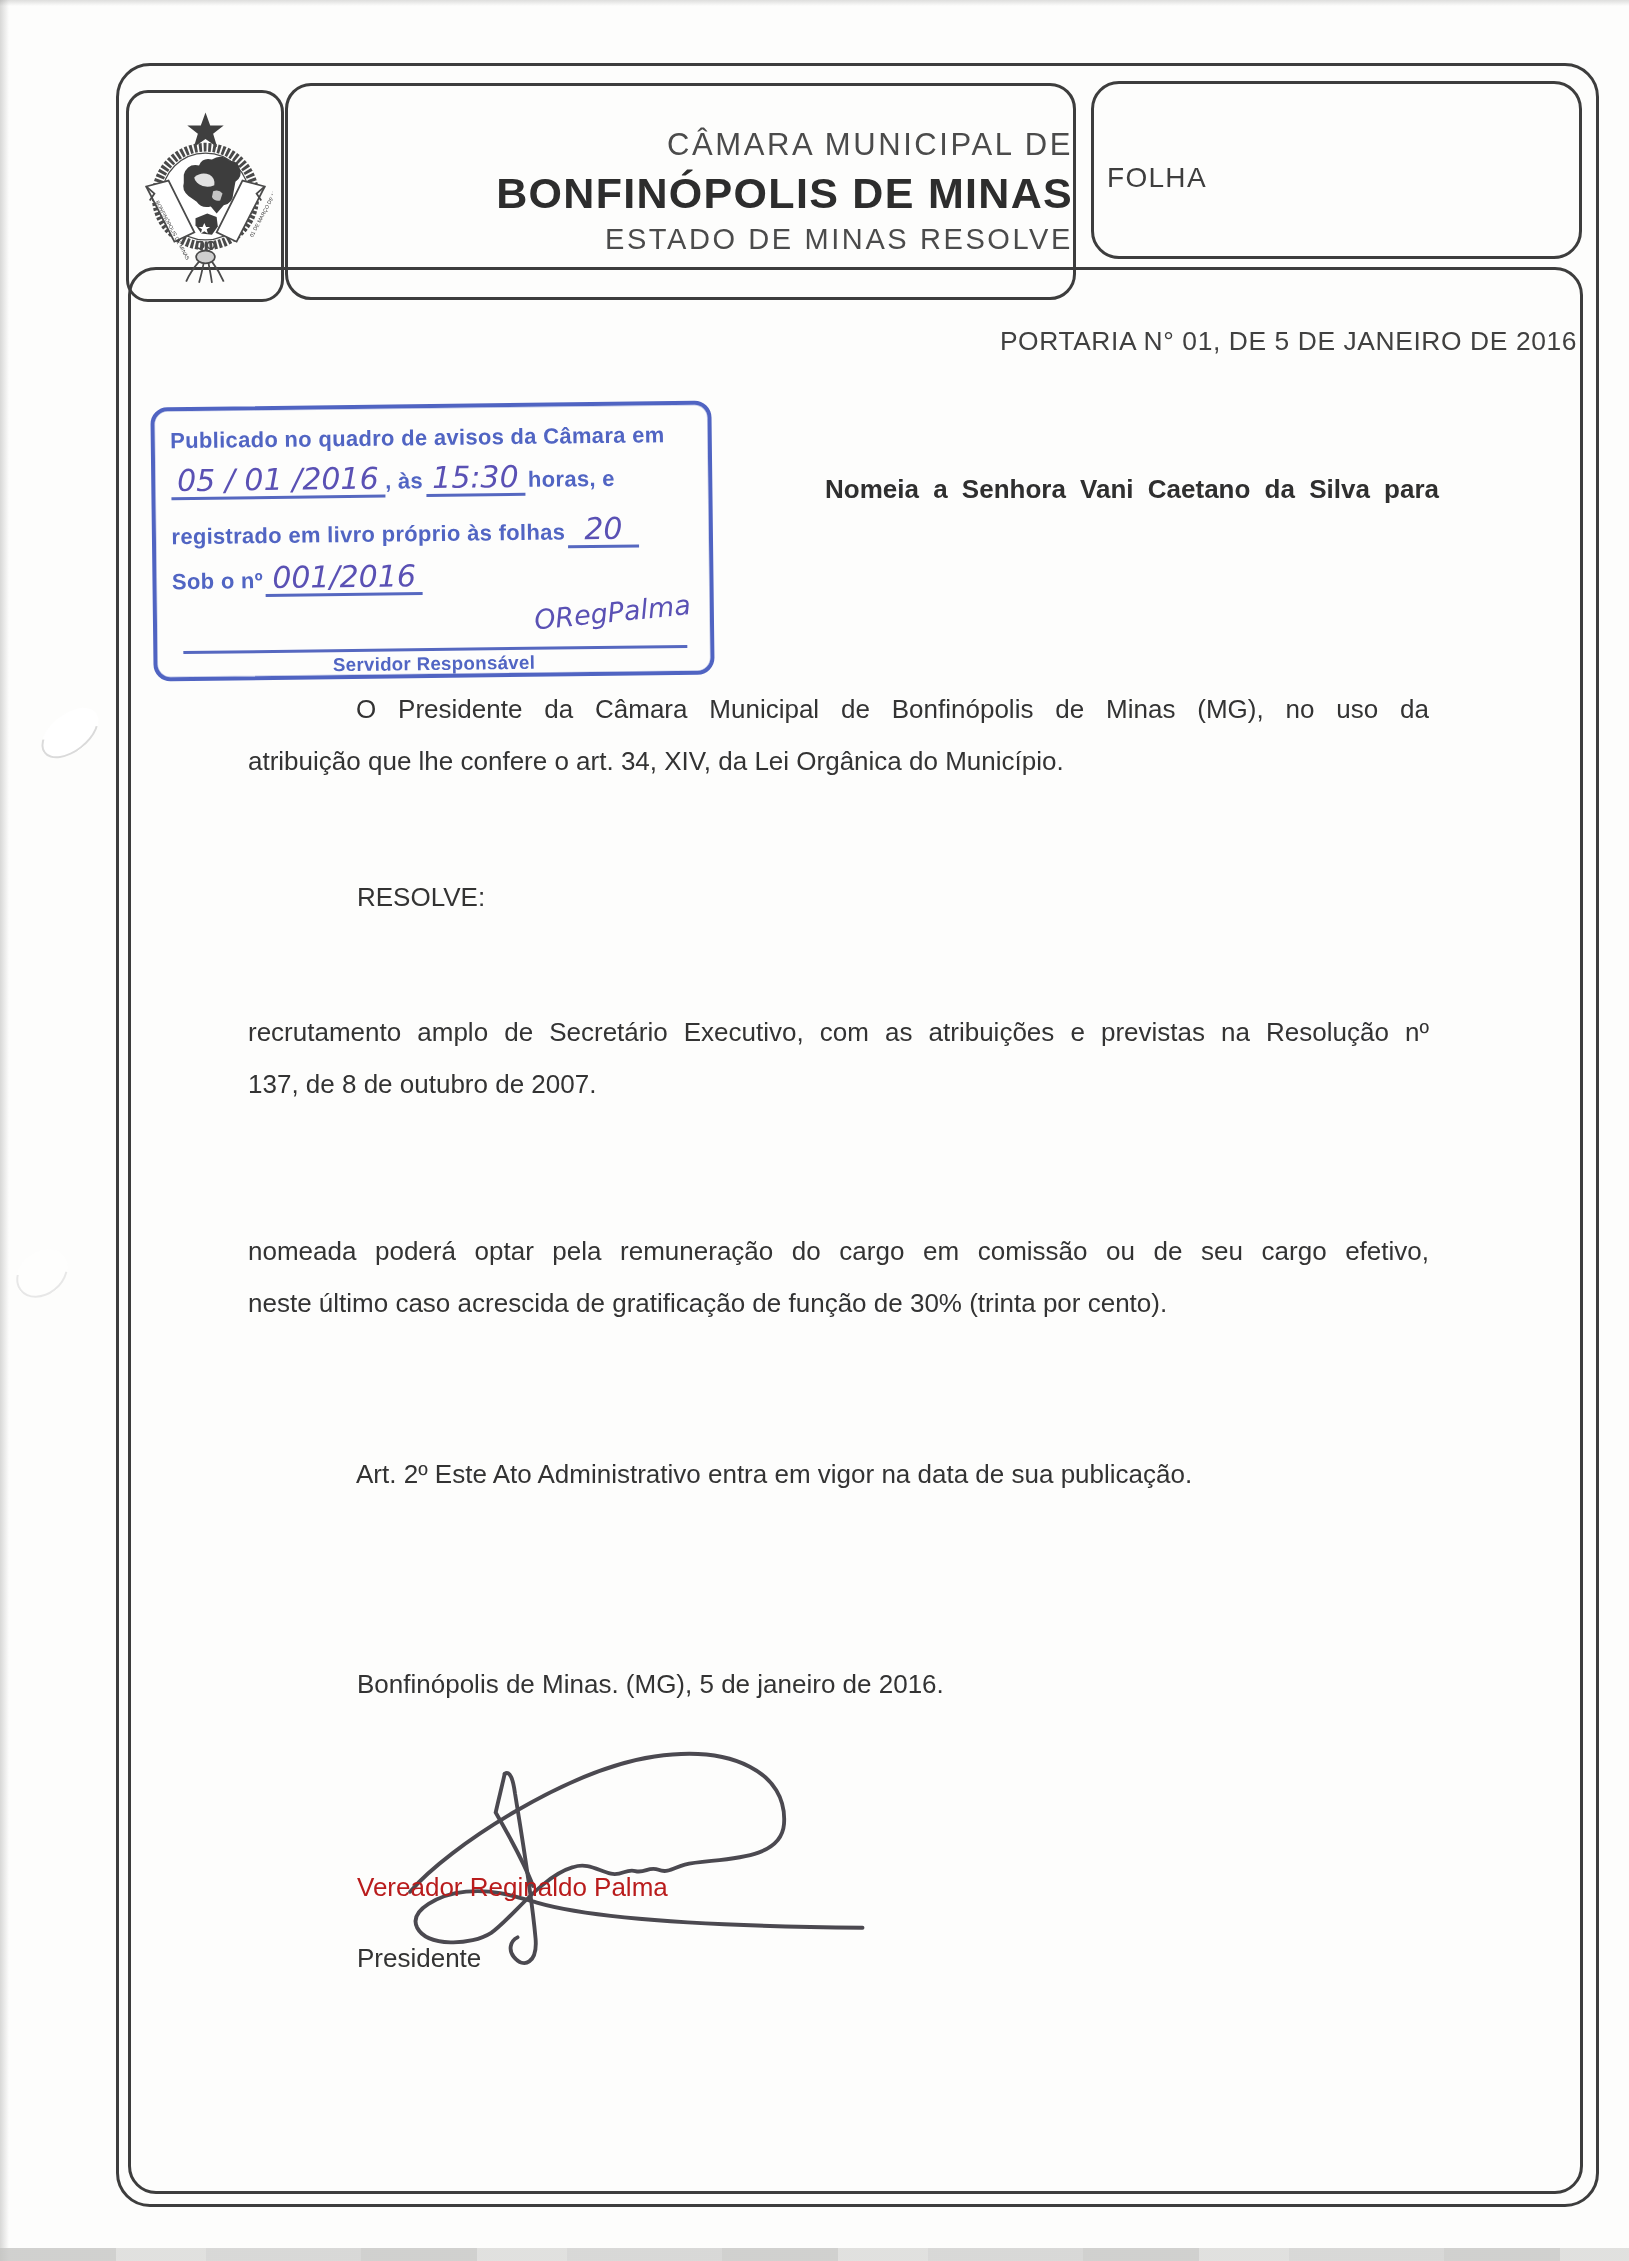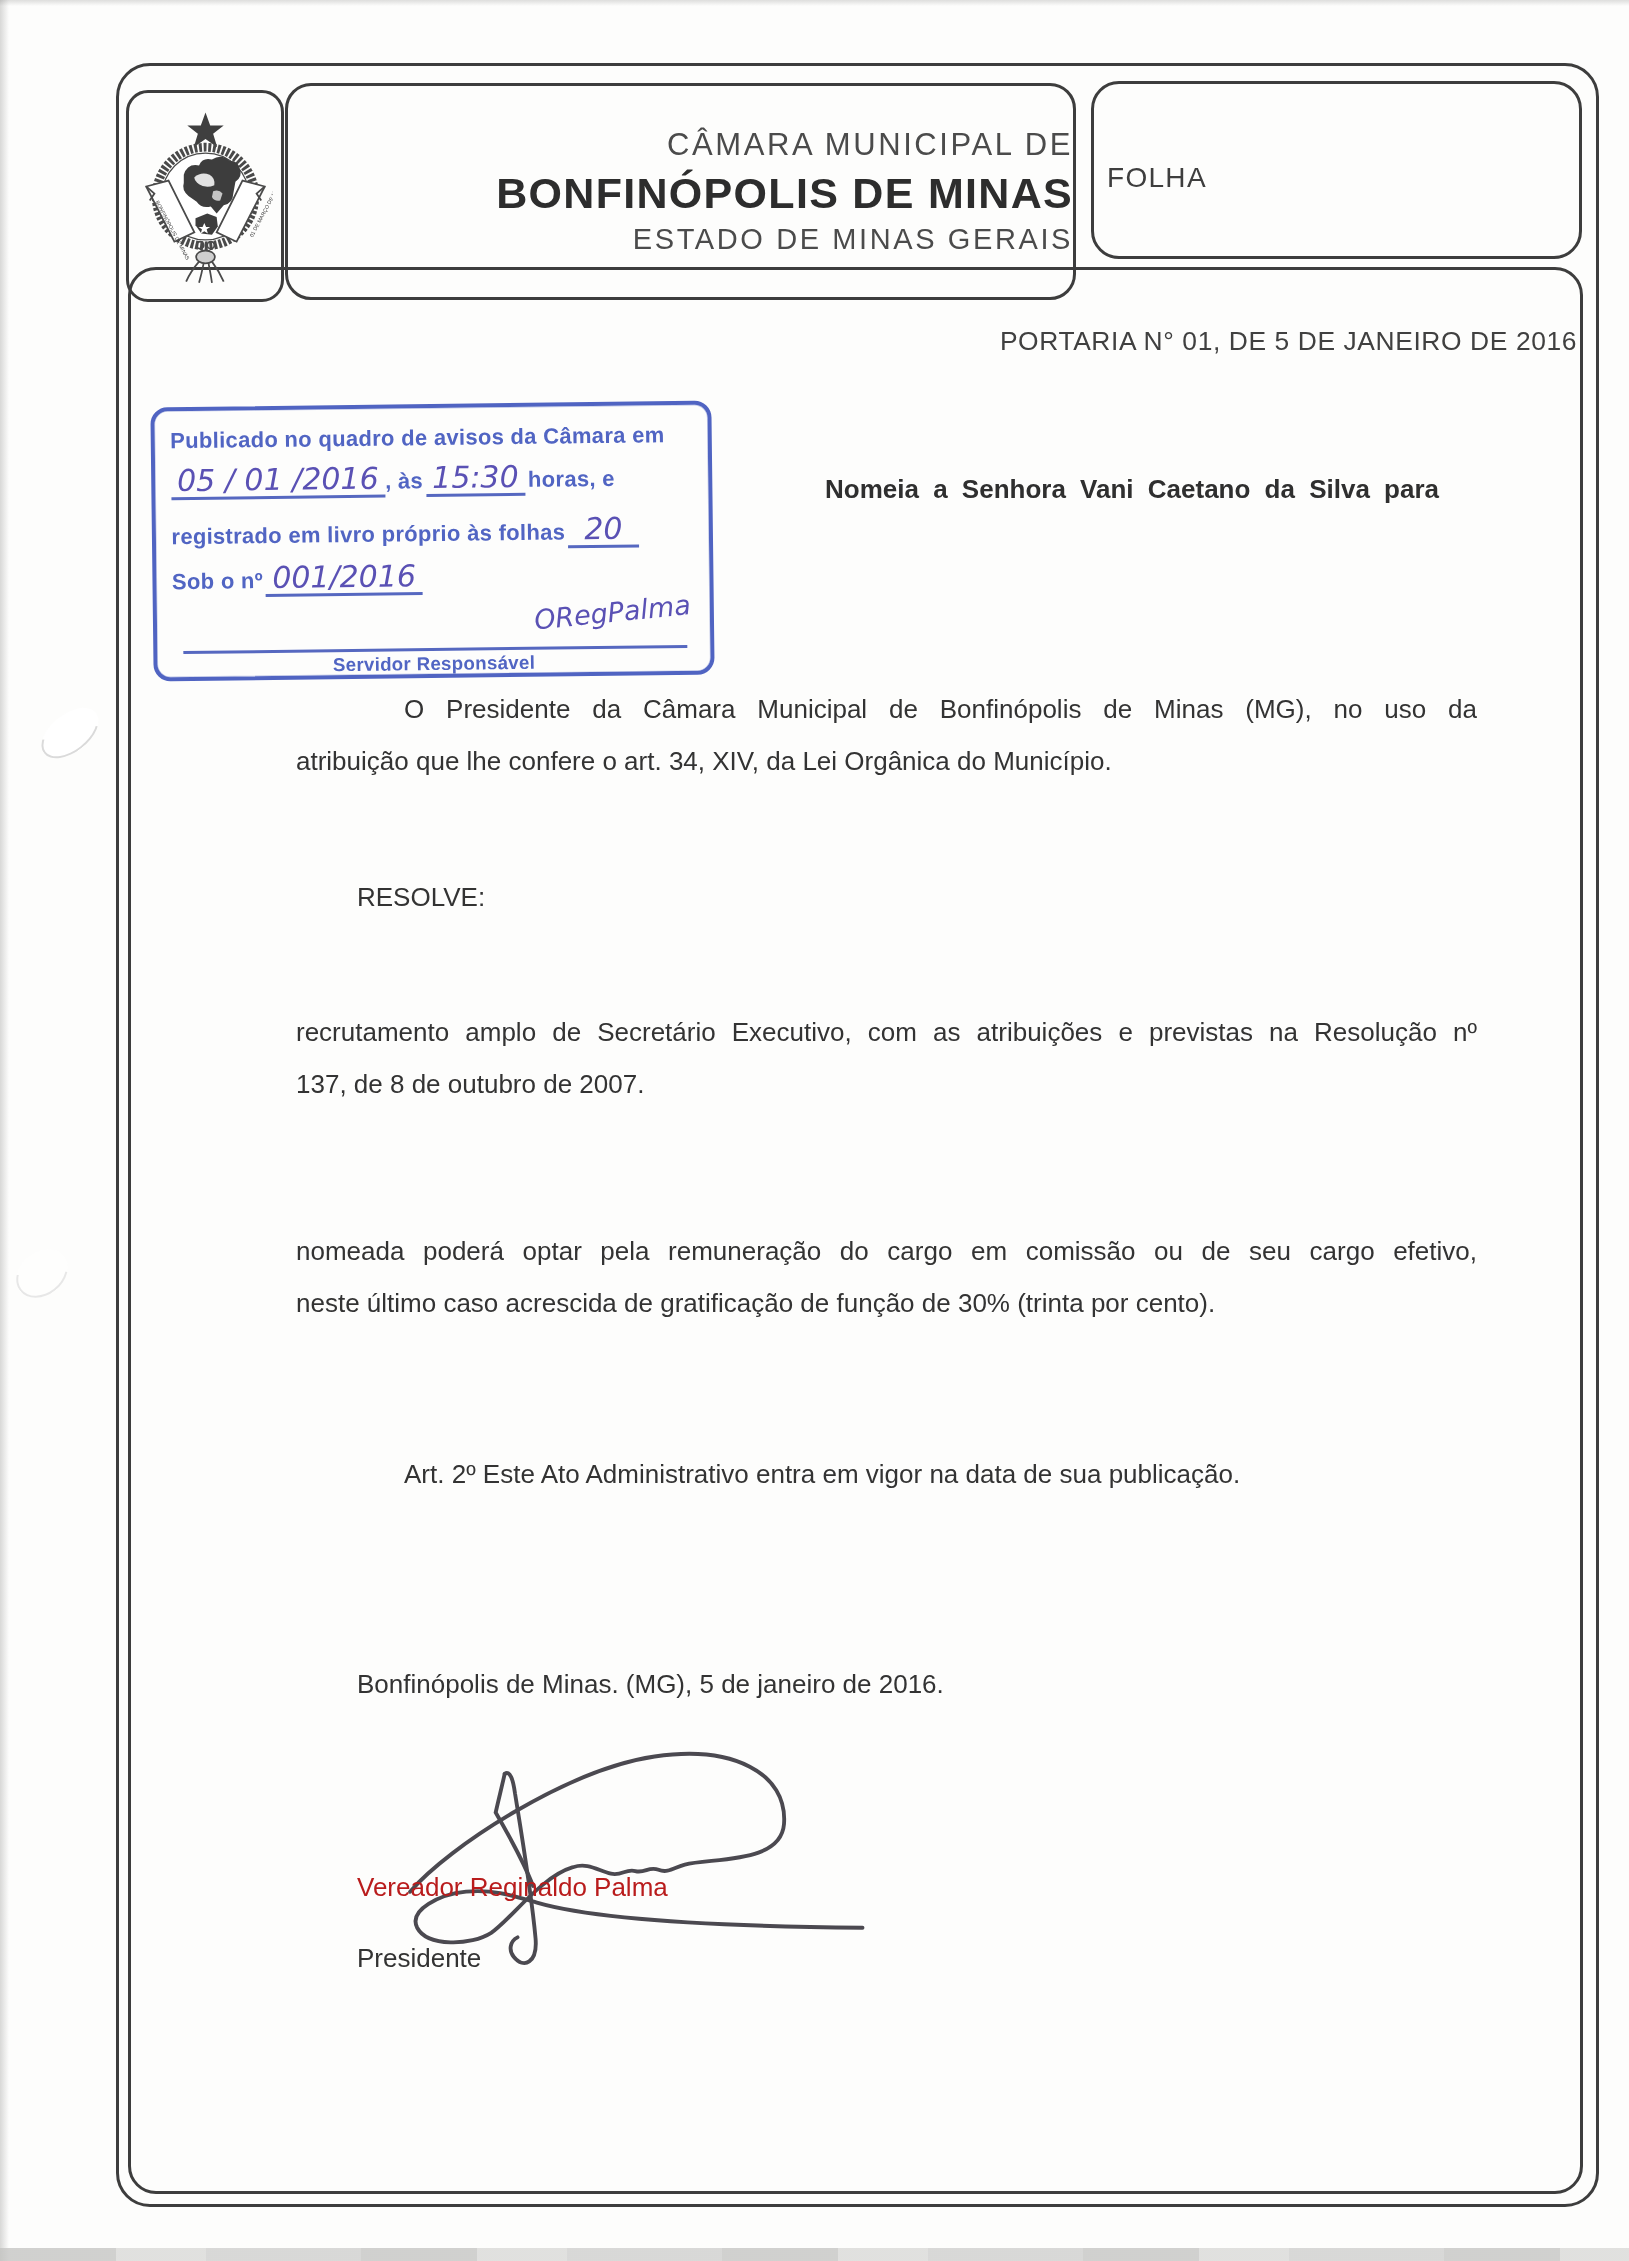--- a/index.html
+++ b/index.html
@@ -34,21 +34,21 @@
     border:3.2px solid #3d3d3d;border-radius:28px;display:flex;align-items:center;}
 
   .org-line1{font-size:31px;color:#4b4b4b;letter-spacing:2.6px;white-space:nowrap;}
   .org-name{font-size:43px;font-weight:bold;color:#2d2d2d;letter-spacing:1.3px;margin:6.4px 0 5.2px 0;white-space:nowrap;}
   .org-line3{font-size:29px;color:#4b4b4b;letter-spacing:2.6px;white-space:nowrap;}
   .folha-label{font-size:28px;color:#3e3e3e;letter-spacing:1.3px;padding-left:13px;transform:translateY(7.7px);}
 
   
   .doc-title{position:absolute;left:128px;top:326px;width:1449px;text-align:right;
     font-size:26.4px;color:#404040;letter-spacing:0.6px;white-space:nowrap;}
-  .para{position:absolute;left:248px;width:1181px;font-size:26px;line-height:52px;color:#333;margin-left:48px;}
+  .para{position:absolute;left:248px;width:1181px;font-size:26px;line-height:52px;color:#333;}
   .jline{text-align:justify;text-align-last:justify;}
   .pline{text-align:left;text-align-last:left;}
   .ind{text-indent:108px;}
   .summary{position:absolute;left:825px;top:462px;width:614px;font-weight:bold;
     font-size:26px;line-height:55px;color:#2f2f2f;}
   .resolve{position:absolute;left:357px;top:882px;font-size:26px;color:#333;}
   .dateline{position:absolute;left:357px;top:1669px;font-size:26px;color:#333;white-space:nowrap;}
   .signer-name{position:absolute;left:357px;top:1872px;font-size:26px;color:#b91c1c;white-space:nowrap;}
   .signer-role{position:absolute;left:357px;top:1943px;font-size:26px;color:#333;white-space:nowrap;}
   .sig-svg{position:absolute;left:297px;top:1734px;width:593px;height:251px;}
@@ -104,21 +104,21 @@
       <circle cx="106" cy="238" r="6" fill="none" stroke="#4a4a4a" stroke-width="3"></circle>
       <circle cx="124" cy="238" r="6" fill="none" stroke="#4a4a4a" stroke-width="3"></circle>
       <ellipse cx="115" cy="258" rx="16" ry="11" fill="#cfcfcf" stroke="#4a4a4a" stroke-width="3"></ellipse>
       <path d="M104,266 q-14,16 -22,34 M112,268 q-4,20 -8,34 M126,266 q12,16 20,34 M120,268 q4,20 6,34" fill="none" stroke="#4a4a4a" stroke-width="3"></path>
     </svg>
   </div>
 
   <div class="title-box">
     <div class="org-line1">CÂMARA MUNICIPAL DE</div>
     <div class="org-name">BONFINÓPOLIS DE MINAS</div>
-    <div class="org-line3">ESTADO DE MINAS GERAIS</div>
+    <div class="org-line3">ESTADO DE MINAS RESOLVE</div>
   </div>
 
   <div class="folha-box">
     <div class="folha-label">FOLHA</div>
   </div>
 
   <div class="doc-title">PORTARIA N°  01, DE 5 DE JANEIRO DE 2016</div>
 
   <div class="stamp">
     <div class="srow" style="top:17px;">

